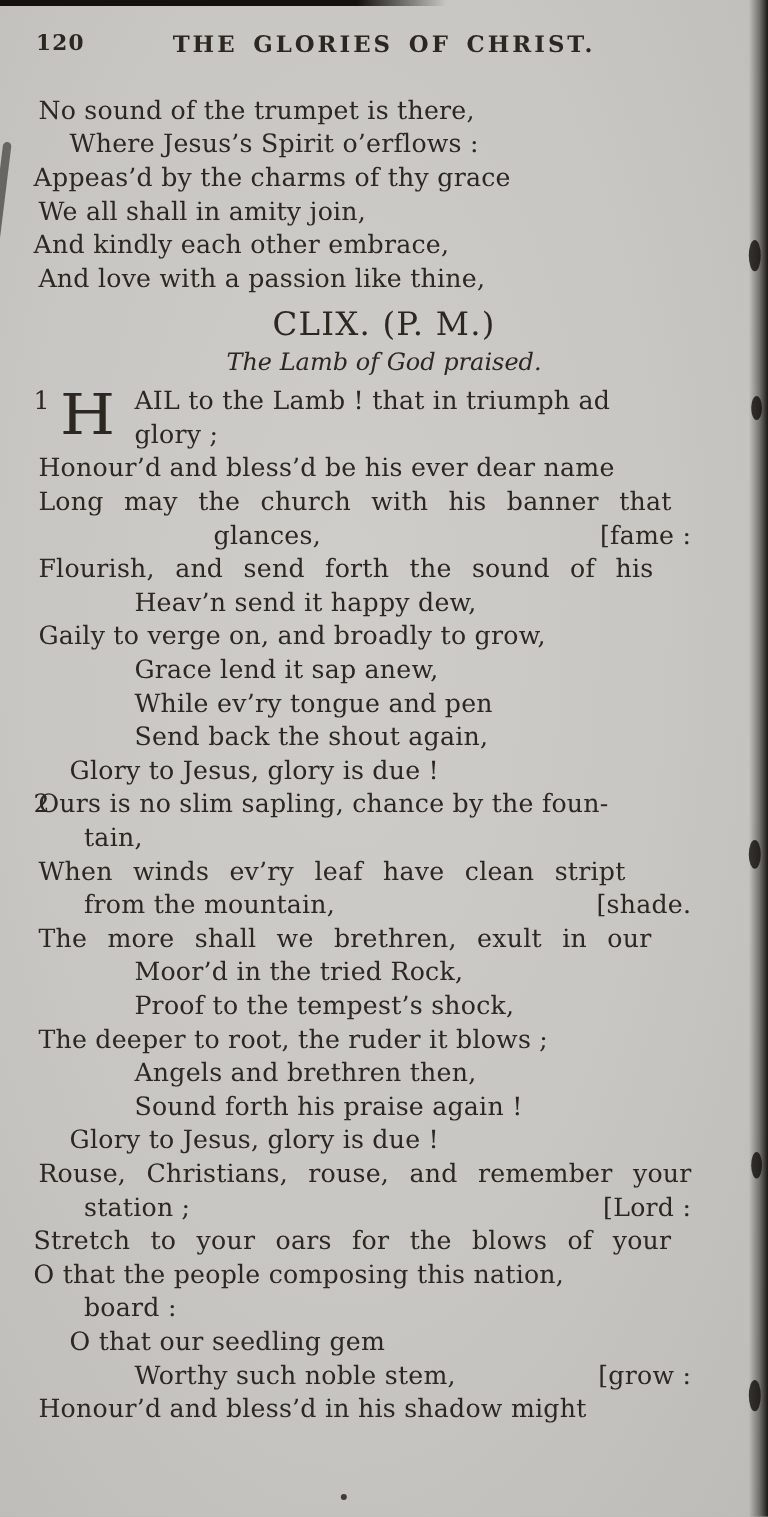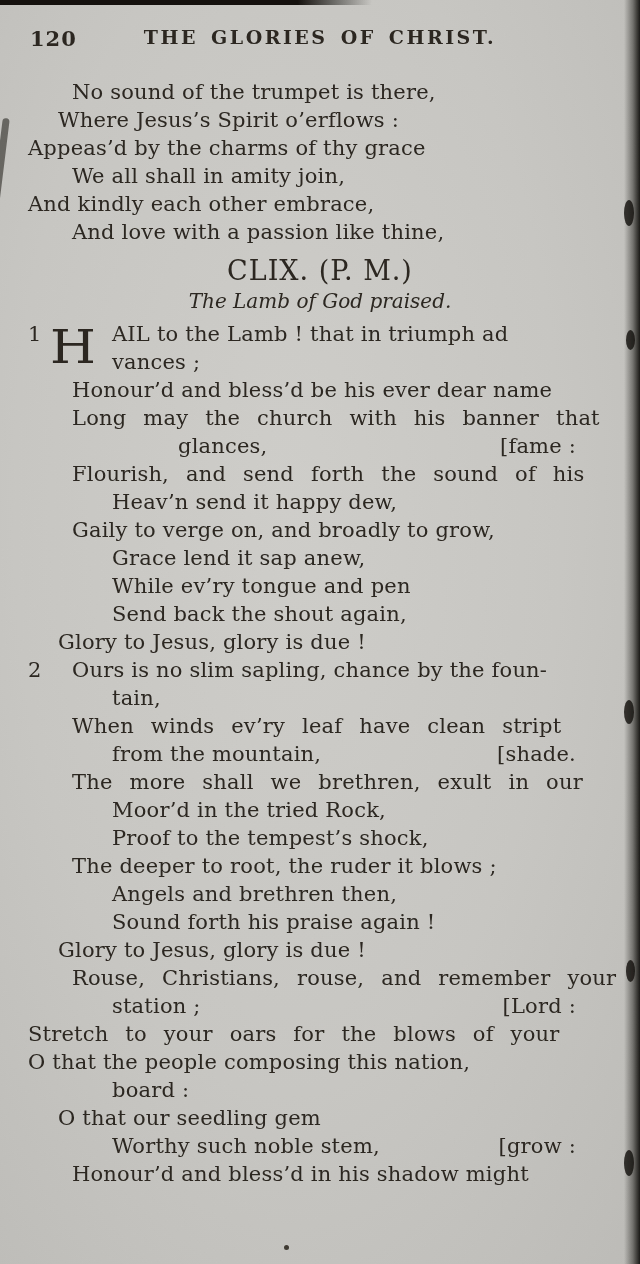--- a/index.html
+++ b/index.html
@@ -20,43 +20,43 @@
   
   .header {
     position: relative;
     padding-top: 26px;
     height: 34px;
     text-align: center;
   }
   .pagenum {
     position: absolute;
     left: 30px; top: 26px;
-    font-size: 21px; font-weight: bold;
+    font-size: 18px; font-weight: bold;
     letter-spacing: 1px;
   }
   .running-title {
     font-size: 19px; font-weight: bold;
     letter-spacing: 2.5px;
     word-spacing: 4px;
   }
   
   .lines { position: relative; }
   .line {
     position: relative;
     height: 28px; line-height: 28px;
     font-size: 21px;
     white-space: nowrap;
     letter-spacing: 0.2px;
   }
   .line.wide { word-spacing: 0.48em; }
   .i0 { padding-left: 28px; }
-  .i1 { padding-left: 72px; }
+  .i1 { padding-left: 32px; }
   .i2 { padding-left: 58px; }
   .i3 { padding-left: 112px; }
-  .i4 { padding-left: 112px; }
+  .i4 { padding-left: 70px; }
   .i5 { padding-left: 178px; }
   .verse-num {
     position: absolute; left: 28px; top: 0;
     font-size: 21px;
   }
   .drop-cap {
     position: absolute; left: 50px; top: 3px;
     font-size: 47px; line-height: 47px;
     transform: scaleX(1.12);
     transform-origin: left top;
@@ -132,21 +132,21 @@
       <div class="line i1"><span class="line-text">We all shall in amity join,</span></div>
       <div class="line i0"><span class="line-text">And kindly each other embrace,</span></div>
       <div class="line i1"><span class="line-text">And love with a passion like thine,</span></div>
     </div>
 
   <div class="hymn-heading">CLIX. (P. M.)</div>
   <div class="hymn-subtitle">The Lamb of God praised.</div>
 
   <div class="lines">
       <div class="line i3"><span class="verse-num">1</span><span class="drop-cap">H</span><span class="line-text">AIL to the Lamb ! that in triumph ad</span></div>
-      <div class="line i3"><span class="line-text">vances ;</span></div>
+      <div class="line i3"><span class="line-text">glory ;</span></div>
       <div class="line i1"><span class="line-text">Honour’d and bless’d be his ever dear name</span></div>
       <div class="line i1 wide"><span class="line-text">Long may the church with his banner that</span></div>
       <div class="line i5"><span class="line-text">glances,</span><span class="right-tag">[fame :</span></div>
       <div class="line i1 wide"><span class="line-text">Flourish, and send forth the sound of his</span></div>
       <div class="line i3"><span class="line-text">Heav’n send it happy dew,</span></div>
       <div class="line i1"><span class="line-text">Gaily to verge on, and broadly to grow,</span></div>
       <div class="line i3"><span class="line-text">Grace lend it sap anew,</span></div>
       <div class="line i3"><span class="line-text">While ev’ry tongue and pen</span></div>
       <div class="line i3"><span class="line-text">Send back the shout again,</span></div>
       <div class="line i2"><span class="line-text">Glory to Jesus, glory is due !</span></div>

